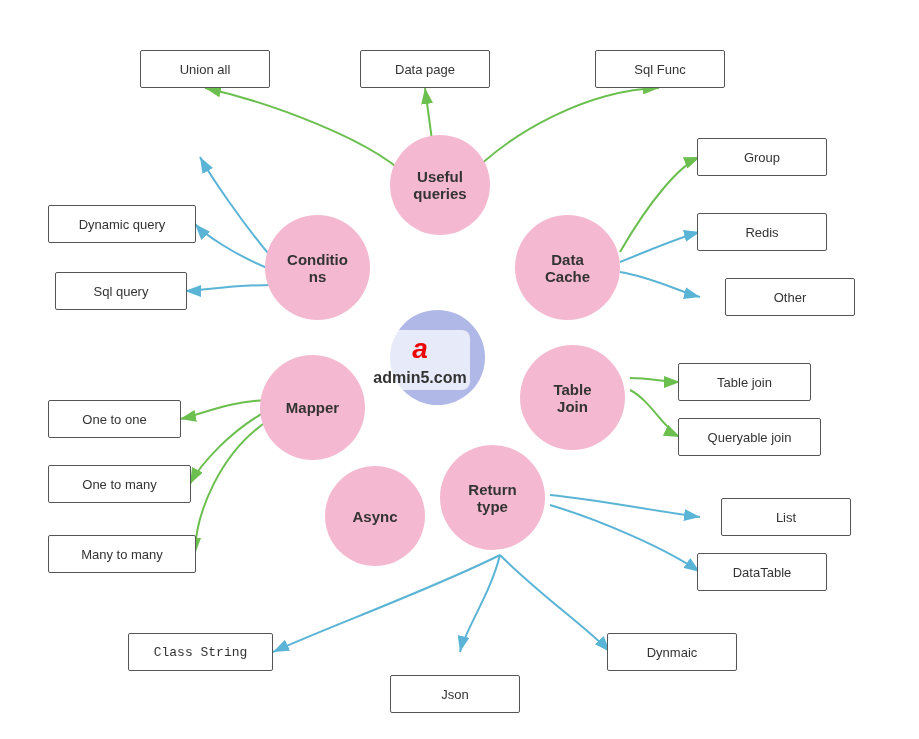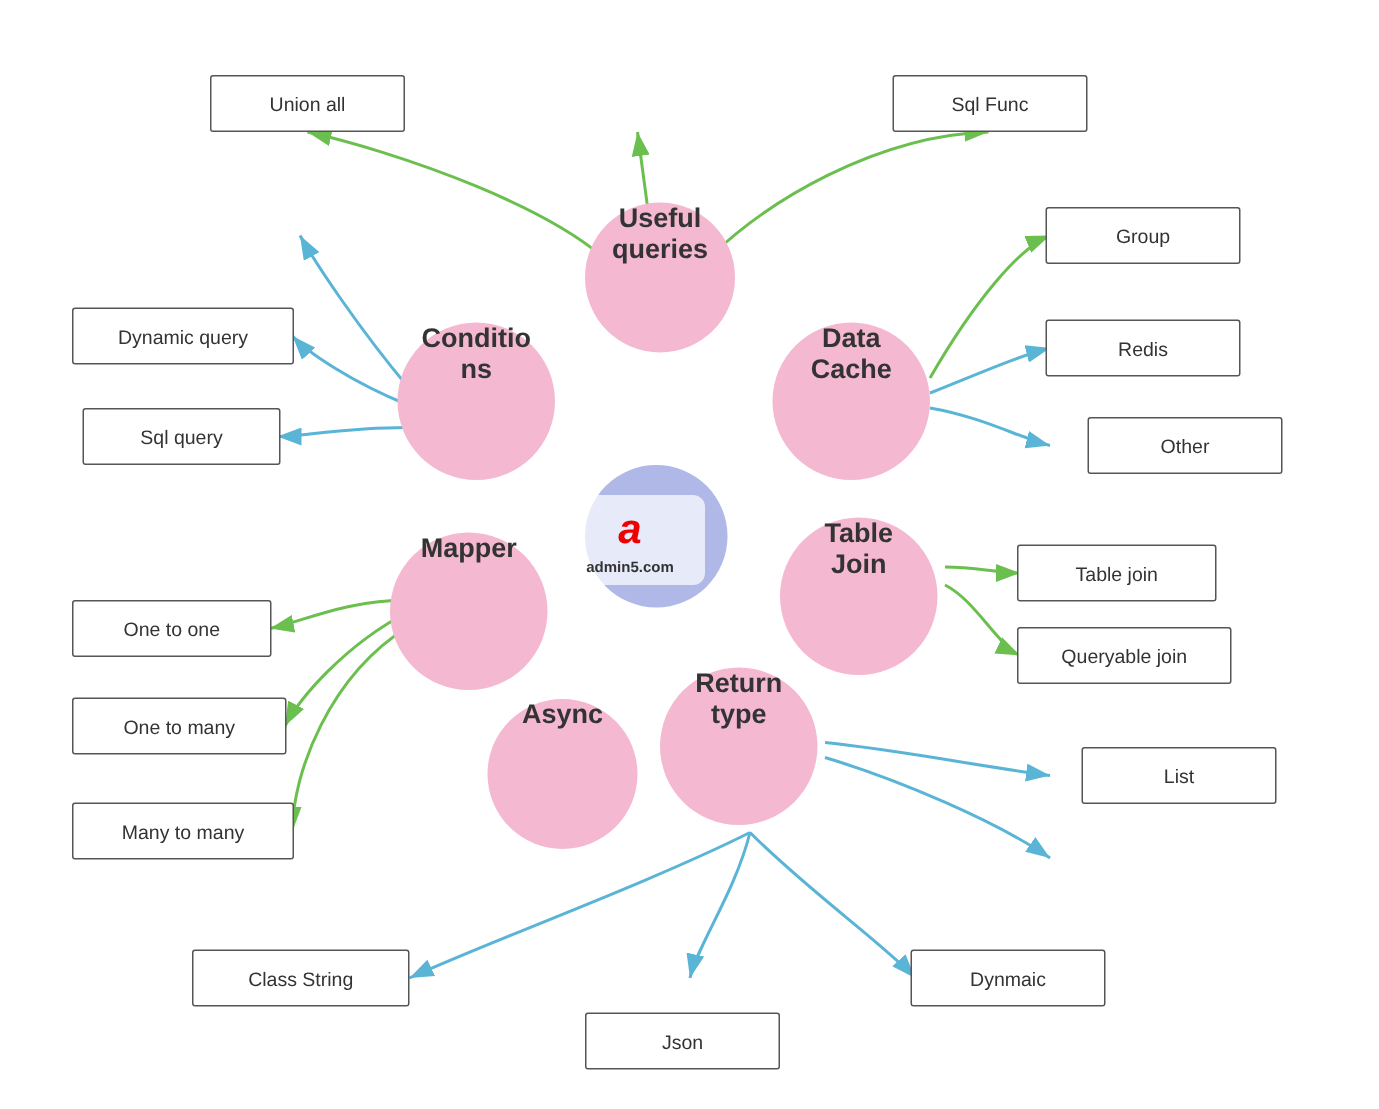--- a/index.html
+++ b/index.html
@@ -14,23 +14,24 @@
     .diagram-container {
       position: relative;
       width: 919px;
       height: 739px;
     }
     .circle-node {
       position: absolute;
       border-radius: 50%;
       background: #f4b8d0;
       display: flex;
+      align-items: center;
       justify-content: center;
       text-align: center;
-      font-size: 18px;
+      font-size: 15px;
       font-weight: bold;
       color: #333;
       z-index: 10;
     }
     .circle-node.center {
       background: #b0b8e8;
       z-index: 20;
     }
     .rect-node {
       position: absolute;
@@ -75,21 +76,21 @@
       text-align: center;
       line-height: 1.3;
     }
     .watermark-a {
       font-size: 28px;
       color: #e00;
       font-style: italic;
       font-weight: 900;
     }
     .watermark-site {
-      font-size: 10px;
+      font-size: 16px;
       color: #333;
     }
   </style>
 </head>
 <body>
 
 <div class="diagram-container">
 
   <svg class="arrows">
     <defs>
@@ -171,20 +172,23 @@
     <div class="watermark-inner">
       <div class="watermark-a">a</div>
       <div class="watermark-site">admin5.com</div>
     </div>
   </div>
 
   <div class="rect-node" style="left:140px; top:50px; width:130px; height:38px;">
     <span>Union all</span>
   </div>
 
+  <div class="rect-node" style="left:360px; top:50px; width:130px; height:38px;">
+    <span>Data page</span>
+  </div>
 
   <div class="rect-node" style="left:595px; top:50px; width:130px; height:38px;">
     <span>Sql Func</span>
   </div>
 
 
   <div class="rect-node" style="left:48px; top:205px; width:148px; height:38px;">
     <span>Dynamic query</span>
   </div>
 
@@ -221,22 +225,25 @@
   </div>
 
   <div class="rect-node" style="left:678px; top:418px; width:143px; height:38px;">
     <span>Queryable join</span>
   </div>
 
   <div class="rect-node" style="left:721px; top:498px; width:130px; height:38px;">
     <span>List</span>
   </div>
 
-
-  <div class="rect-node" style="left:128px; top:633px; width:145px; height:38px;">
+  <div class="rect-node" style="left:697px; top:553px; width:130px; height:38px;">
+    <span>DataTable</span>
+  </div>
+
+  <div class="rect-node" style="left:128px; top:633px; width:145px; height:38px;font-family:Liberation Mono, monospace;">
     <span>Class String</span>
   </div>
 
   <div class="rect-node" style="left:390px; top:633px; width:130px; height:38px;margin-top:42px;">
     <span>Json</span>
   </div>
 
   <div class="rect-node" style="left:607px; top:633px; width:130px; height:38px;">
     <span>Dynmaic</span>
   </div>

